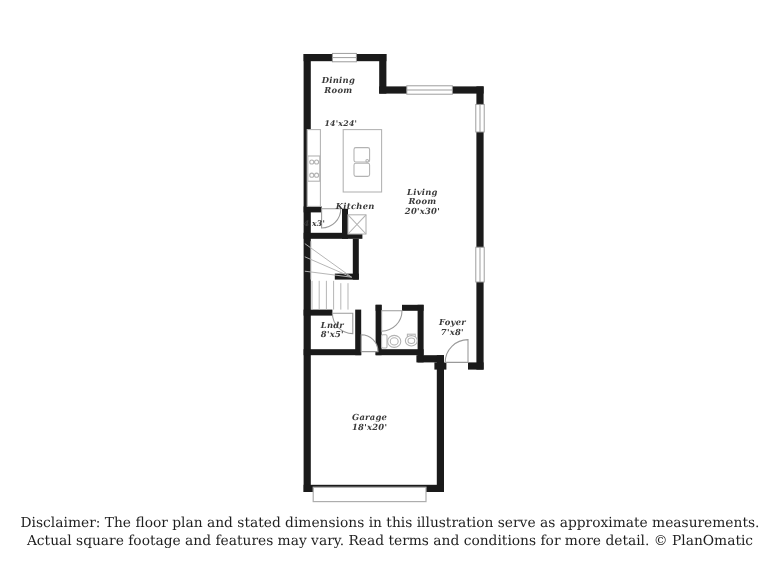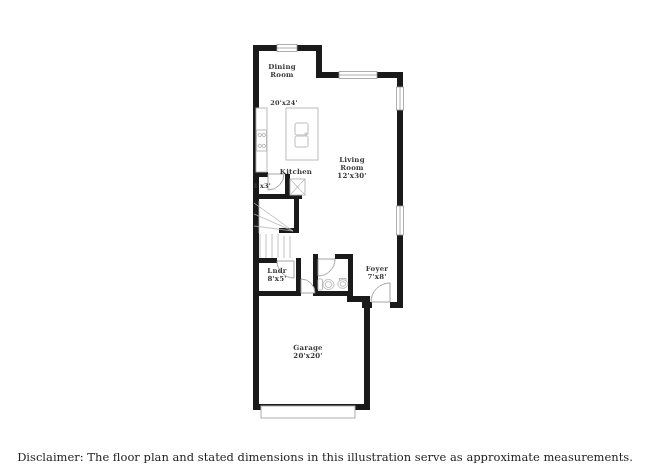--- a/index.html
+++ b/index.html
@@ -14,31 +14,31 @@
   .room-label{
     position:absolute;
     transform:translate(-50%,-50%);
     font-weight:bold;
     font-size:7px;
     line-height:1.12;
     letter-spacing:0.2px;
     color:#3a3a3a;
     text-align:center;
     white-space:pre-line;
+    font-style:italic;
   }
   .dim-label{font-size:6.5px;}
   #disclaimer{
     position:absolute;
     left:0;top:428px;
     width:650px;
     text-align:center;
     font-size:11.5px;
     line-height:1.32;
     color:#1e1e1e;
-    margin-top:22px;
   }
   #disclaimer div{white-space:nowrap;}
 </style>
 </head>
 <body>
 
 <div id="stage">
 
   <svg id="plan-svg" width="650" height="473" viewBox="0 0 650 473">
 
@@ -144,30 +144,31 @@
         <ellipse cx="342.8" cy="284" rx="5" ry="4.3"></ellipse>
         <ellipse cx="342.8" cy="284" rx="2.8" ry="2.3"></ellipse>
       </g>
     </g>
 
     <rect x="261" y="406" width="94" height="12" fill="#ffffff" stroke="#adadad" stroke-width="1"></rect>
   </svg>
 
   <div class="room-label" style="left:282px;top:71px;">Dining
 Room</div>
-  <div class="room-label dim-label" style="left:284px;top:104px;">20'x24'</div>
+  <div class="room-label dim-label" style="left:284px;top:104px;">14'x24'</div>
   <div class="room-label" style="left:296px;top:172px;">Kitchen</div>
   <div class="room-label" style="left:352px;top:168px;">Living
 Room
-12'x30'</div>
+20'x30'</div>
   <div class="room-label dim-label" style="left:262px;top:187px;">4'x3'</div>
   <div class="room-label" style="left:277px;top:275px;">Lndr
 8'x5'</div>
   <div class="room-label" style="left:377px;top:273px;text-align:center;">Foyer
 7'x8'</div>
   <div class="room-label" style="left:308px;top:352px;">Garage
-20'x20'</div>
+18'x20'</div>
 
   <div id="disclaimer">
     <div>Disclaimer: The floor plan and stated dimensions in this illustration serve as approximate measurements.</div>
+    <div>Actual square footage and features may vary. Read terms and conditions for more detail. © PlanOmatic</div>
   </div>
 
 </div>
 
 </body></html>

